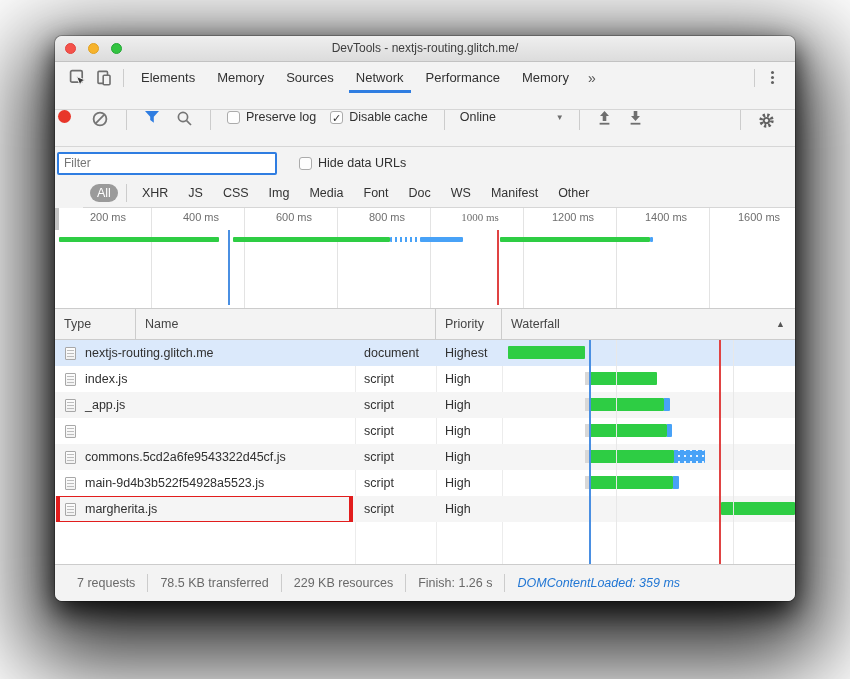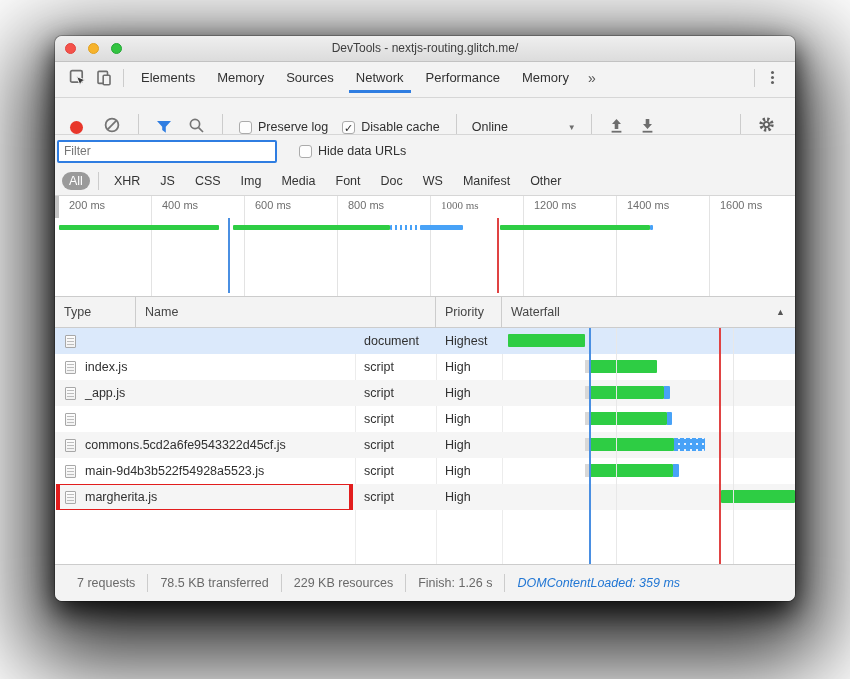--- a/index.html
+++ b/index.html
@@ -26,40 +26,40 @@
   .light.red{background:#f5524a;border:1px solid #e0443f;}
   .light.yellow{background:#f7b32c;border:1px solid #dfa023;}
   .light.green{background:#33c441;border:1px solid #23a736;}
   .win-title{
     position:absolute;left:0;right:0;top:0;height:25px;line-height:25px;
     text-align:center;font-size:12px;color:#3e3e3e;
   }
   
   .tabbar{
     height:31px;flex:none;display:flex;align-items:center;background:#f3f3f3;
-    border-bottom:1px solid #d6d6d6;padding:0 12px 4px 10px;
+    border-bottom:1px solid #d6d6d6;padding:0 12px 16px 10px;
   }
   .icon-btn{display:flex;align-items:center;justify-content:center;width:26px;height:26px;flex:none;}
   .vsep{width:1px;height:18px;background:#ccc;flex:none;margin:0 6px;}
   .tab{
     position:relative;height:31px;line-height:31px;padding:0 11px;
     font-size:13px;color:#333;flex:none;cursor:default;
   }
   .tab.active::after{
     content:"";position:absolute;left:4px;right:4px;bottom:0;height:3px;
     background:var(--accent-blue);
   }
   .more-tabs{font-size:14px;color:#555;padding:0 8px;flex:none;}
   .spacer{flex:1;}
   .kebab{display:flex;flex-direction:column;gap:2px;align-items:center;width:22px;flex:none;}
   .kebab i{width:3px;height:3px;border-radius:50%;background:#616161;}
   
   .toolbar{
-    height:36px;flex:none;display:flex;align-items:flex-end;background:#f3f3f3;
-    border-bottom:1px solid #d6d6d6;padding:0 12px 0 12px;
+    height:36px;flex:none;display:flex;align-items:flex-start;background:#f3f3f3;
+    border-bottom:1px solid #d6d6d6;padding:0 12px 0 0;
   }
   .toolbar .vsep{margin:0 9px;height:20px;}
   .record-dot{width:13px;height:13px;border-radius:50%;background:#e8362a;margin:0 12px 0 3px;}
   .tb-icon{margin:0 8px;display:flex;align-items:center;}
   .check-row{display:flex;align-items:center;margin:0 7px;}
   .checkbox{
     width:13px;height:13px;border:1px solid #ababab;border-radius:3px;background:#fdfdfd;
     font-size:11px;line-height:12px;text-align:center;color:#2e2e2e;font-weight:bold;
     box-sizing:border-box;flex:none;
   }
@@ -70,29 +70,29 @@
   
   .filter-row{height:32px;flex:none;display:flex;align-items:center;background:#f3f3f3;padding:0 10px 0 2px;}
   .filter-input{
     width:206px;height:17px;margin-left:0;border:2px solid var(--accent-blue);border-radius:2px;
     font-size:12px;padding:1px 5px;color:#333;outline:none;background:#fff;
     font-family:"Liberation Sans","DejaVu Sans",sans-serif;
   }
   .filter-row .check-row{margin-left:22px;}
   
   .pills-row{height:28px;flex:none;display:flex;align-items:center;background:#f3f3f3;
-    border-bottom:1px solid #d6d6d6;padding:0 8px 0 4px;}
+    border-bottom:1px solid #d6d6d6;padding:0 8px 0 4px;margin-left:28px;}
   .pill{font-size:12.5px;color:#333;padding:2px 7px;border-radius:9px;flex:none;margin:0 3px;}
   .pill.active{background:#9a9a9a;color:#fff;}
   .pills-row .vsep{margin:0 5px;}
   
   .overview{position:relative;height:100px;flex:none;background:#fff;border-bottom:1px solid #ccc;overflow:hidden;}
   .ov-handle{position:absolute;left:0;top:0;width:4px;height:22px;background:#c4c4c4;}
   .ov-grid{position:absolute;top:0;bottom:0;width:1px;background:#e3e3e3;}
-  .ov-label{position:absolute;top:3px;height:14px;width:78px;text-align:left;font-size:11px;color:#6e6e6e;white-space:nowrap;}
+  .ov-label{position:absolute;top:3px;height:14px;width:78px;text-align:center;font-size:11px;color:#6e6e6e;white-space:nowrap;}
   .ov-bar{position:absolute;top:29px;height:5px;border-radius:1px;}
   .ov-bar.green{background:var(--bar-green);}
   .ov-bar.blue{background:var(--bar-blue);}
   .ov-bar.blue-dotted{background:repeating-linear-gradient(90deg,var(--bar-blue) 0 2px,rgba(255,255,255,0) 2px 5px);}
   .ov-event{position:absolute;top:22px;bottom:3px;width:2px;}
   .ov-event.dcl{background:var(--dcl-line);}
   .ov-event.load{background:var(--load-line);}
   
   .thead{
     height:30px;flex:none;display:flex;background:#f3f3f3;border-bottom:1px solid #ccc;
@@ -316,20 +316,21 @@
     </div>
 
     <div class="tbody">
       <div class="col-div" style="left:300px;"></div>
       <div class="col-div" style="left:381px;"></div>
       <div class="col-div" style="left:447px;"></div>
       <div>
           <div class="req-row selected">
             <div class="cell name">
               <div class="file-icon"></div>
+              <span>nextjs-routing.glitch.me</span>
             </div>
             <div class="cell type">document</div>
             <div class="cell prio">Highest</div>
             <div class="cell wf">
               <div class="seg green" style="left: 6px; width: 77px;"></div>
             </div>
           </div>
           <div class="req-row">
             <div class="cell name">
               <div class="file-icon"></div>

